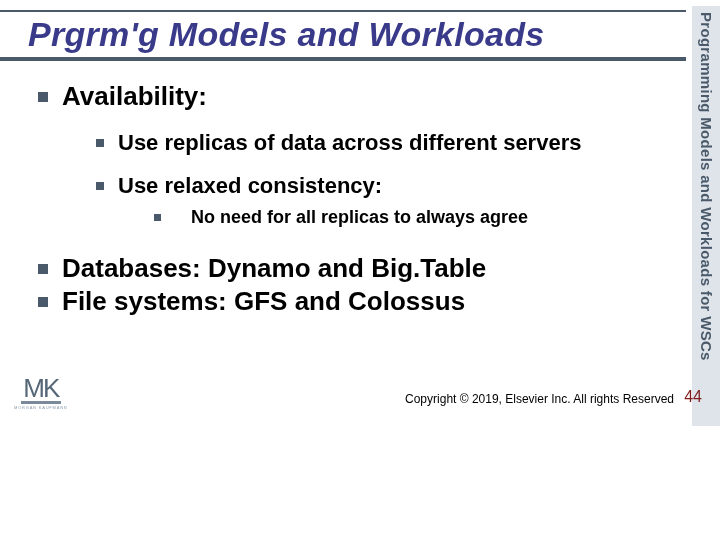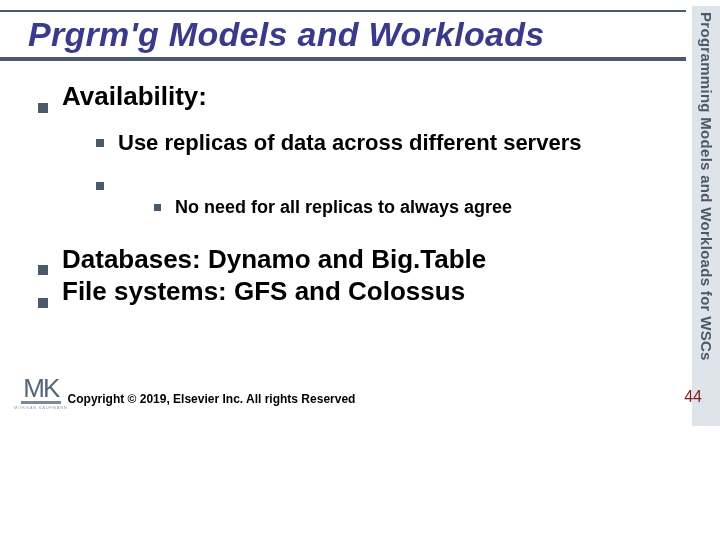--- a/index.html
+++ b/index.html
@@ -46,28 +46,28 @@
     color: #4a5a6a;
     letter-spacing: 0.3px;
   }
   .content {
     position: absolute;
     top: 80px;
     left: 38px;
     right: 48px;
   }
   .lvl1 { margin-bottom: 10px; }
-  .lvl1-row { display: flex; align-items: flex-end; gap: 14px; }
+  .lvl1-row { display: flex; align-items: flex-start; gap: 14px; }
   .lvl1-text { font-size: 26px; font-weight: bold; color: #000; line-height: 1.25; }
   .lvl2 { margin-left: 58px; margin-top: 8px; }
   .lvl2-row { display: flex; align-items: flex-start; gap: 14px; margin-bottom: 4px; margin-top: 16px; }
   .lvl2-text { font-size: 22px; font-weight: bold; color: #000; line-height: 1.25; }
   .lvl3 { margin-left: 58px; margin-top: 6px; }
   .lvl3-row { display: flex; align-items: flex-start; gap: 14px; margin-bottom: 4px; }
-  .lvl3-text { font-size: 18px; font-weight: bold; color: #000; line-height: 1.25; }
+  .lvl3-text { font-size: 18px; font-weight: bold; color: #000; line-height: 1.25; margin-left: 16px; }
   .sq1 { width: 10px; height: 10px; background: #4a5a6a; flex-shrink: 0; margin-top: 12px; }
   .sq2 { width: 8px; height: 8px; background: #4a5a6a; flex-shrink: 0; margin-top: 10px; }
   .sq3 { width: 7px; height: 7px; background: #4a5a6a; flex-shrink: 0; margin-top: 8px; }
   .section2 { margin-top: 24px; }
   .footer {
     position: absolute;
     bottom: 10px;
     left: 0;
     right: 0;
     display: flex;
@@ -79,23 +79,23 @@
     flex-direction: column;
     align-items: center;
     color: #556677;
     margin-top: 8px;
   }
   .logo-mk { font-size: 26px; font-weight: 300; letter-spacing: -2px; line-height: 0.8; }
   .logo-bar { width: 40px; height: 3px; background: #7a8a9a; margin-top: 2px; }
   .logo-sub { font-size: 4px; letter-spacing: 0.8px; color: #8899aa; margin-top: 1px; }
   .copyright {
     flex: 1;
-    text-align: left;
+    text-align: right;
     font-size: 12px;
-    font-weight: bold;
+    font-weight: normal;
     color: #000;
     padding-bottom: 4px;
   }
   .pagenum {
     font-size: 16px;
     color: #7f1d1d;
     padding-bottom: 4px;
     min-width: 28px;
     text-align: right;
   }
@@ -121,20 +121,21 @@
         <div class="lvl1-text">Availability:</div>
       </div>
 
       <div class="lvl2">
         <div class="lvl2-row">
           <div class="sq2"></div>
           <div class="lvl2-text">Use replicas of data across different servers</div>
         </div>
         <div class="lvl2-row">
           <div class="sq2"></div>
+          <div class="lvl2-text">Use relaxed consistency:</div>
         </div>
 
         <div class="lvl3">
           <div class="lvl3-row">
             <div class="sq3"></div>
             <div class="lvl3-text">No need for all replicas to always agree</div>
           </div>
         </div>
       </div>
     </div>

